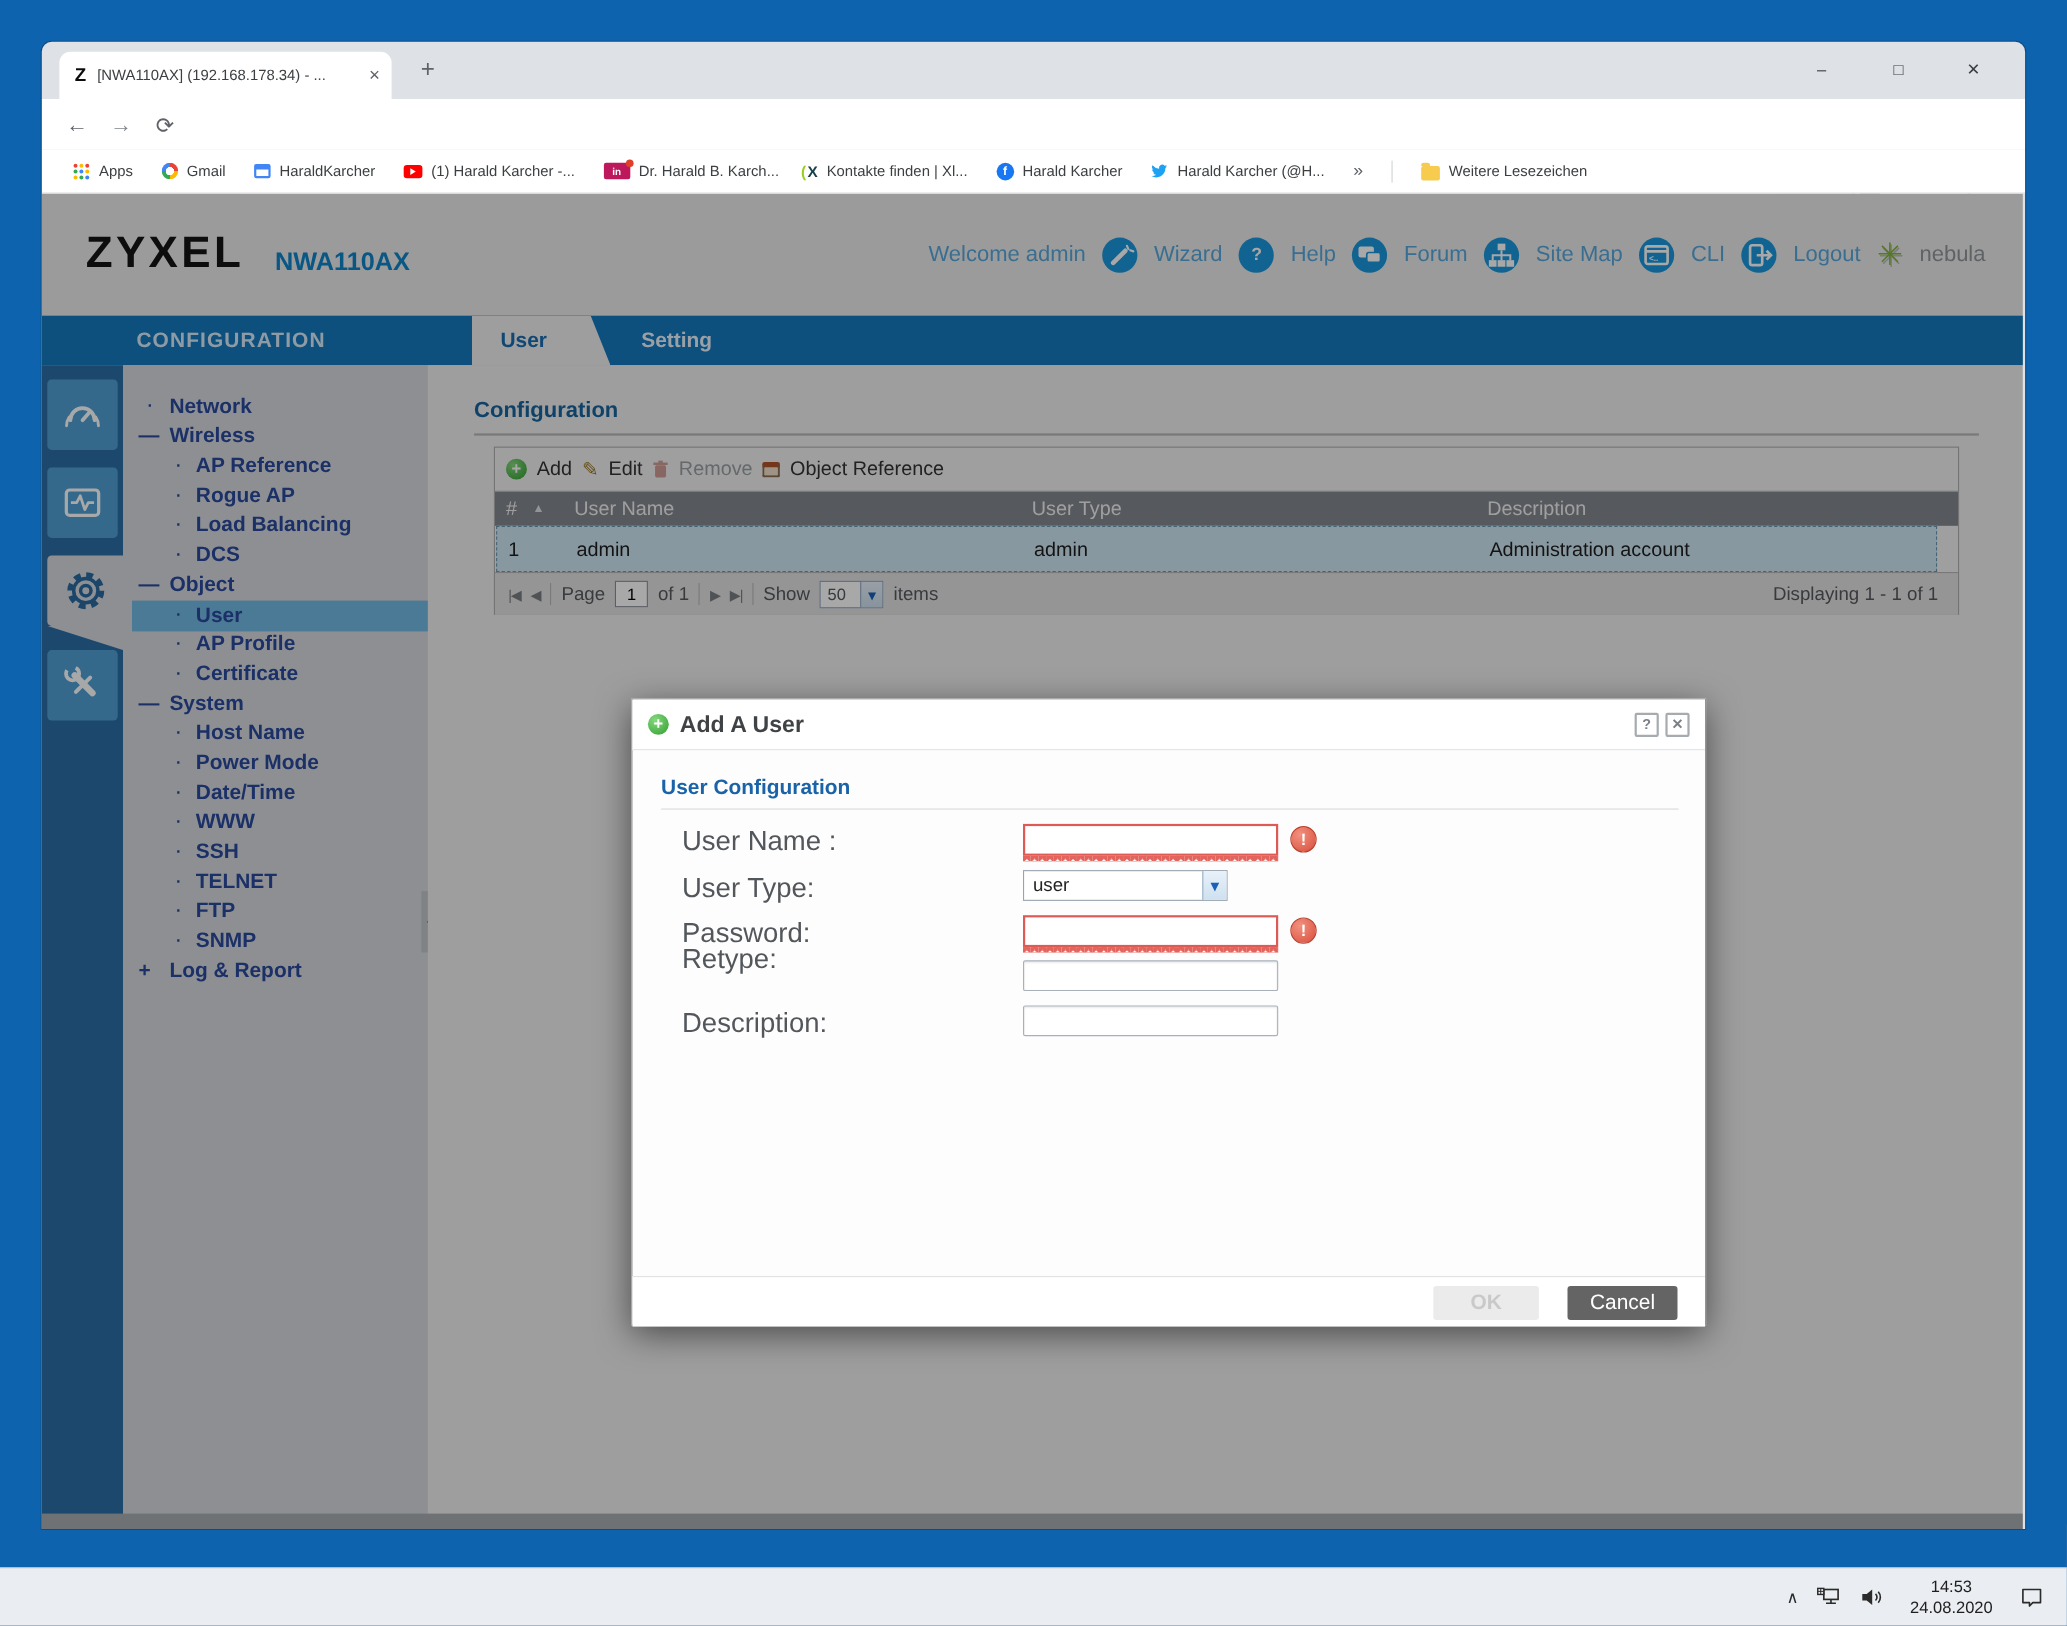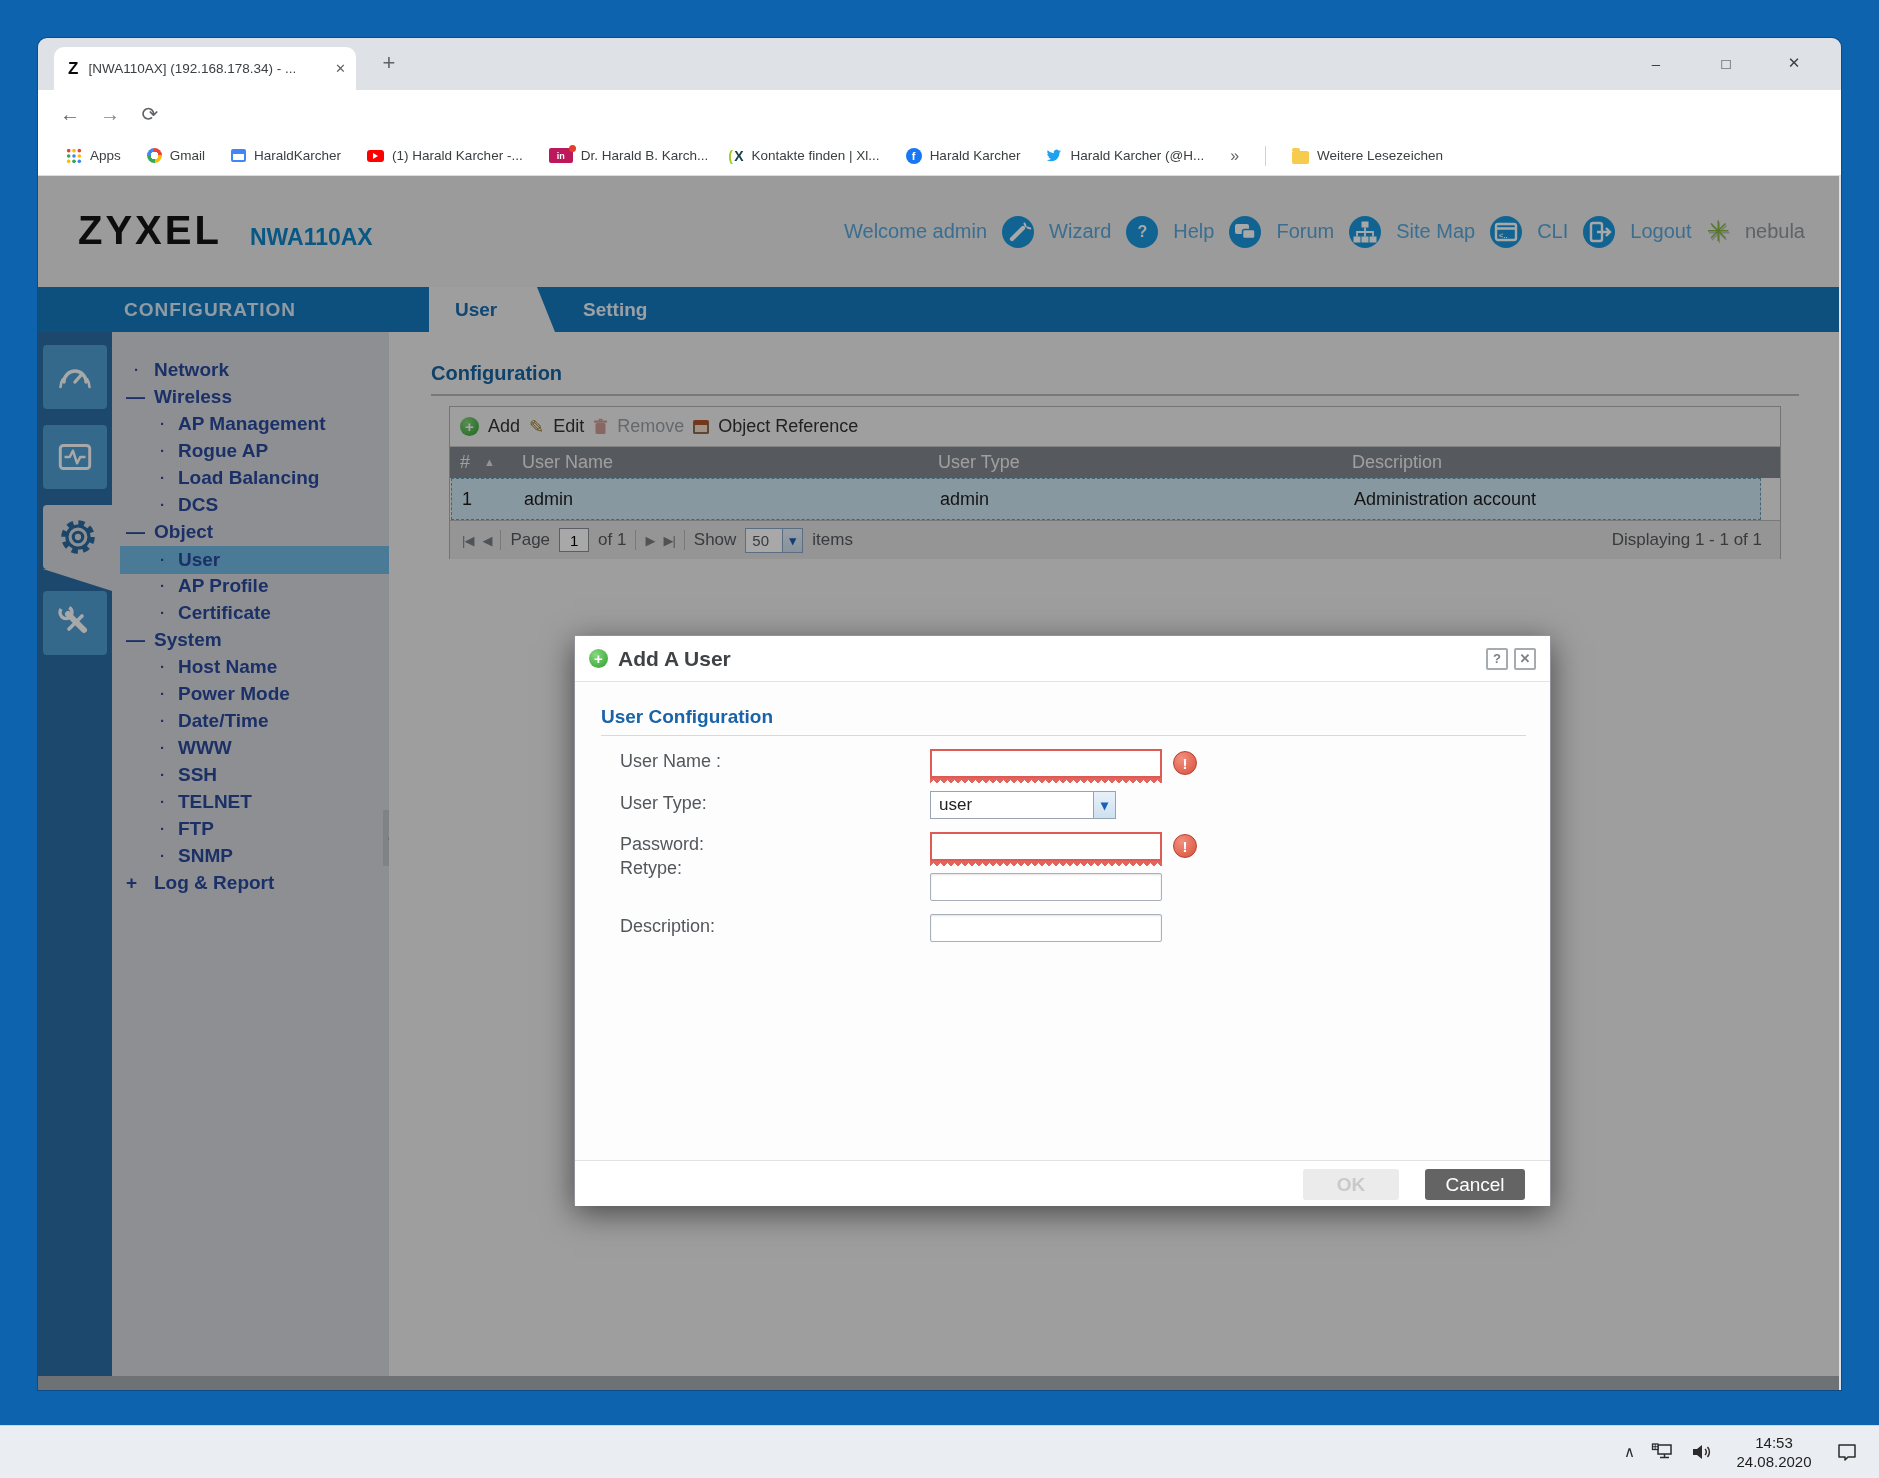--- a/index.html
+++ b/index.html
@@ -137,21 +137,21 @@
 
 #modal{position:absolute;left:536px;top:459px;width:977px;height:570px;background:#fdfdfd;
        border:1px solid #909498;box-shadow:0 8px 30px rgba(0,0,0,.55)}
 #mtitle{position:absolute;left:0;top:0;width:100%;height:46px;background:#fff;border-bottom:1px solid #e4e4e4;
         display:flex;align-items:center;padding:0 14px}
 #mtitle .txt{font-size:21px;font-weight:bold;color:#3f4346;margin-left:10px}
 .mbox{width:22px;height:22px;border:2px solid #a6abb0;border-radius:2px;color:#7a8086;font-weight:bold;font-size:13px;
       display:flex;align-items:center;justify-content:center;margin-left:6px;background:#fff}
 #msection{position:absolute;left:26px;top:70px;font-size:19px;font-weight:bold;color:#1a63a8}
 #mhr{position:absolute;left:26px;top:99px;width:925px;height:1px;background:#d9d9d9}
-.mlabel{position:absolute;left:45px;width:280px;font-size:18px;color:#53575b}
+.mlabel{position:absolute;left:45px;width:280px;font-size:25px;color:#53575b}
 .rinput{position:absolute;left:355px;width:232px;height:29px;border:2px solid #de5a55;background:#fff}
 .ninput{position:absolute;left:355px;width:232px;height:28px;border:1px solid #a8b0ba;border-radius:2px;
         background:#fff;box-shadow:inset 0 1px 2px rgba(0,0,0,.12);font-size:16px;padding:0 6px;
         font-family:"Liberation Sans",sans-serif}
 .zz{position:absolute;left:355px;width:232px;height:5px;
     background:linear-gradient(135deg,#e2645c 50%,transparent 50%) 0 0/7px 5px repeat-x,
                linear-gradient(225deg,#e2645c 50%,transparent 50%) 0 0/7px 5px repeat-x}
 .errico{position:absolute;left:598px;width:24px;height:24px;border-radius:50%;
         background:radial-gradient(circle at 35% 30%,#f2907e,#d94f3d);border:1px solid #b8402f;
         color:#fff;font-weight:bold;font-size:15px;display:flex;align-items:center;justify-content:center}
@@ -353,21 +353,21 @@
             <circle cx="11" cy="9.5" r="6" fill="none" stroke="#fff" stroke-width="3.4" stroke-dasharray="22 9"></circle>
             <path d="M27 13 L14 26" stroke="#fff" stroke-width="3.6" stroke-linecap="round"></path>
           </svg>
       </div>
     </div>
 
     <div id="navp">
       <div id="navsel"></div>
       <div class="nitem l1" style="top:26px"><span class="mk mkdot1">·</span><span class="t1">Network</span></div>
       <div class="nitem l1" style="top:53px"><span class="mk mk1">—</span><span class="t1">Wireless</span></div>
-      <div class="nitem" style="top:80px"><span class="mk mkdot2">·</span><span class="t2">AP Management</span></div>
+      <div class="nitem" style="top:80px"><span class="mk mkdot2">·</span><span class="t2">AP Reference</span></div>
       <div class="nitem" style="top:107px"><span class="mk mkdot2">·</span><span class="t2">Rogue AP</span></div>
       <div class="nitem" style="top:134px"><span class="mk mkdot2">·</span><span class="t2">Load Balancing</span></div>
       <div class="nitem" style="top:161px"><span class="mk mkdot2">·</span><span class="t2">DCS</span></div>
       <div class="nitem l1" style="top:188px"><span class="mk mk1">—</span><span class="t1">Object</span></div>
       <div class="nitem" style="top:216px"><span class="mk mkdot2">·</span><span class="t2">User</span></div>
       <div class="nitem" style="top:242px"><span class="mk mkdot2">·</span><span class="t2">AP Profile</span></div>
       <div class="nitem" style="top:269px"><span class="mk mkdot2">·</span><span class="t2">Certificate</span></div>
       <div class="nitem l1" style="top:296px"><span class="mk mk1">—</span><span class="t1">System</span></div>
       <div class="nitem" style="top:323px"><span class="mk mkdot2">·</span><span class="t2">Host Name</span></div>
       <div class="nitem" style="top:350px"><span class="mk mkdot2">·</span><span class="t2">Power Mode</span></div>

